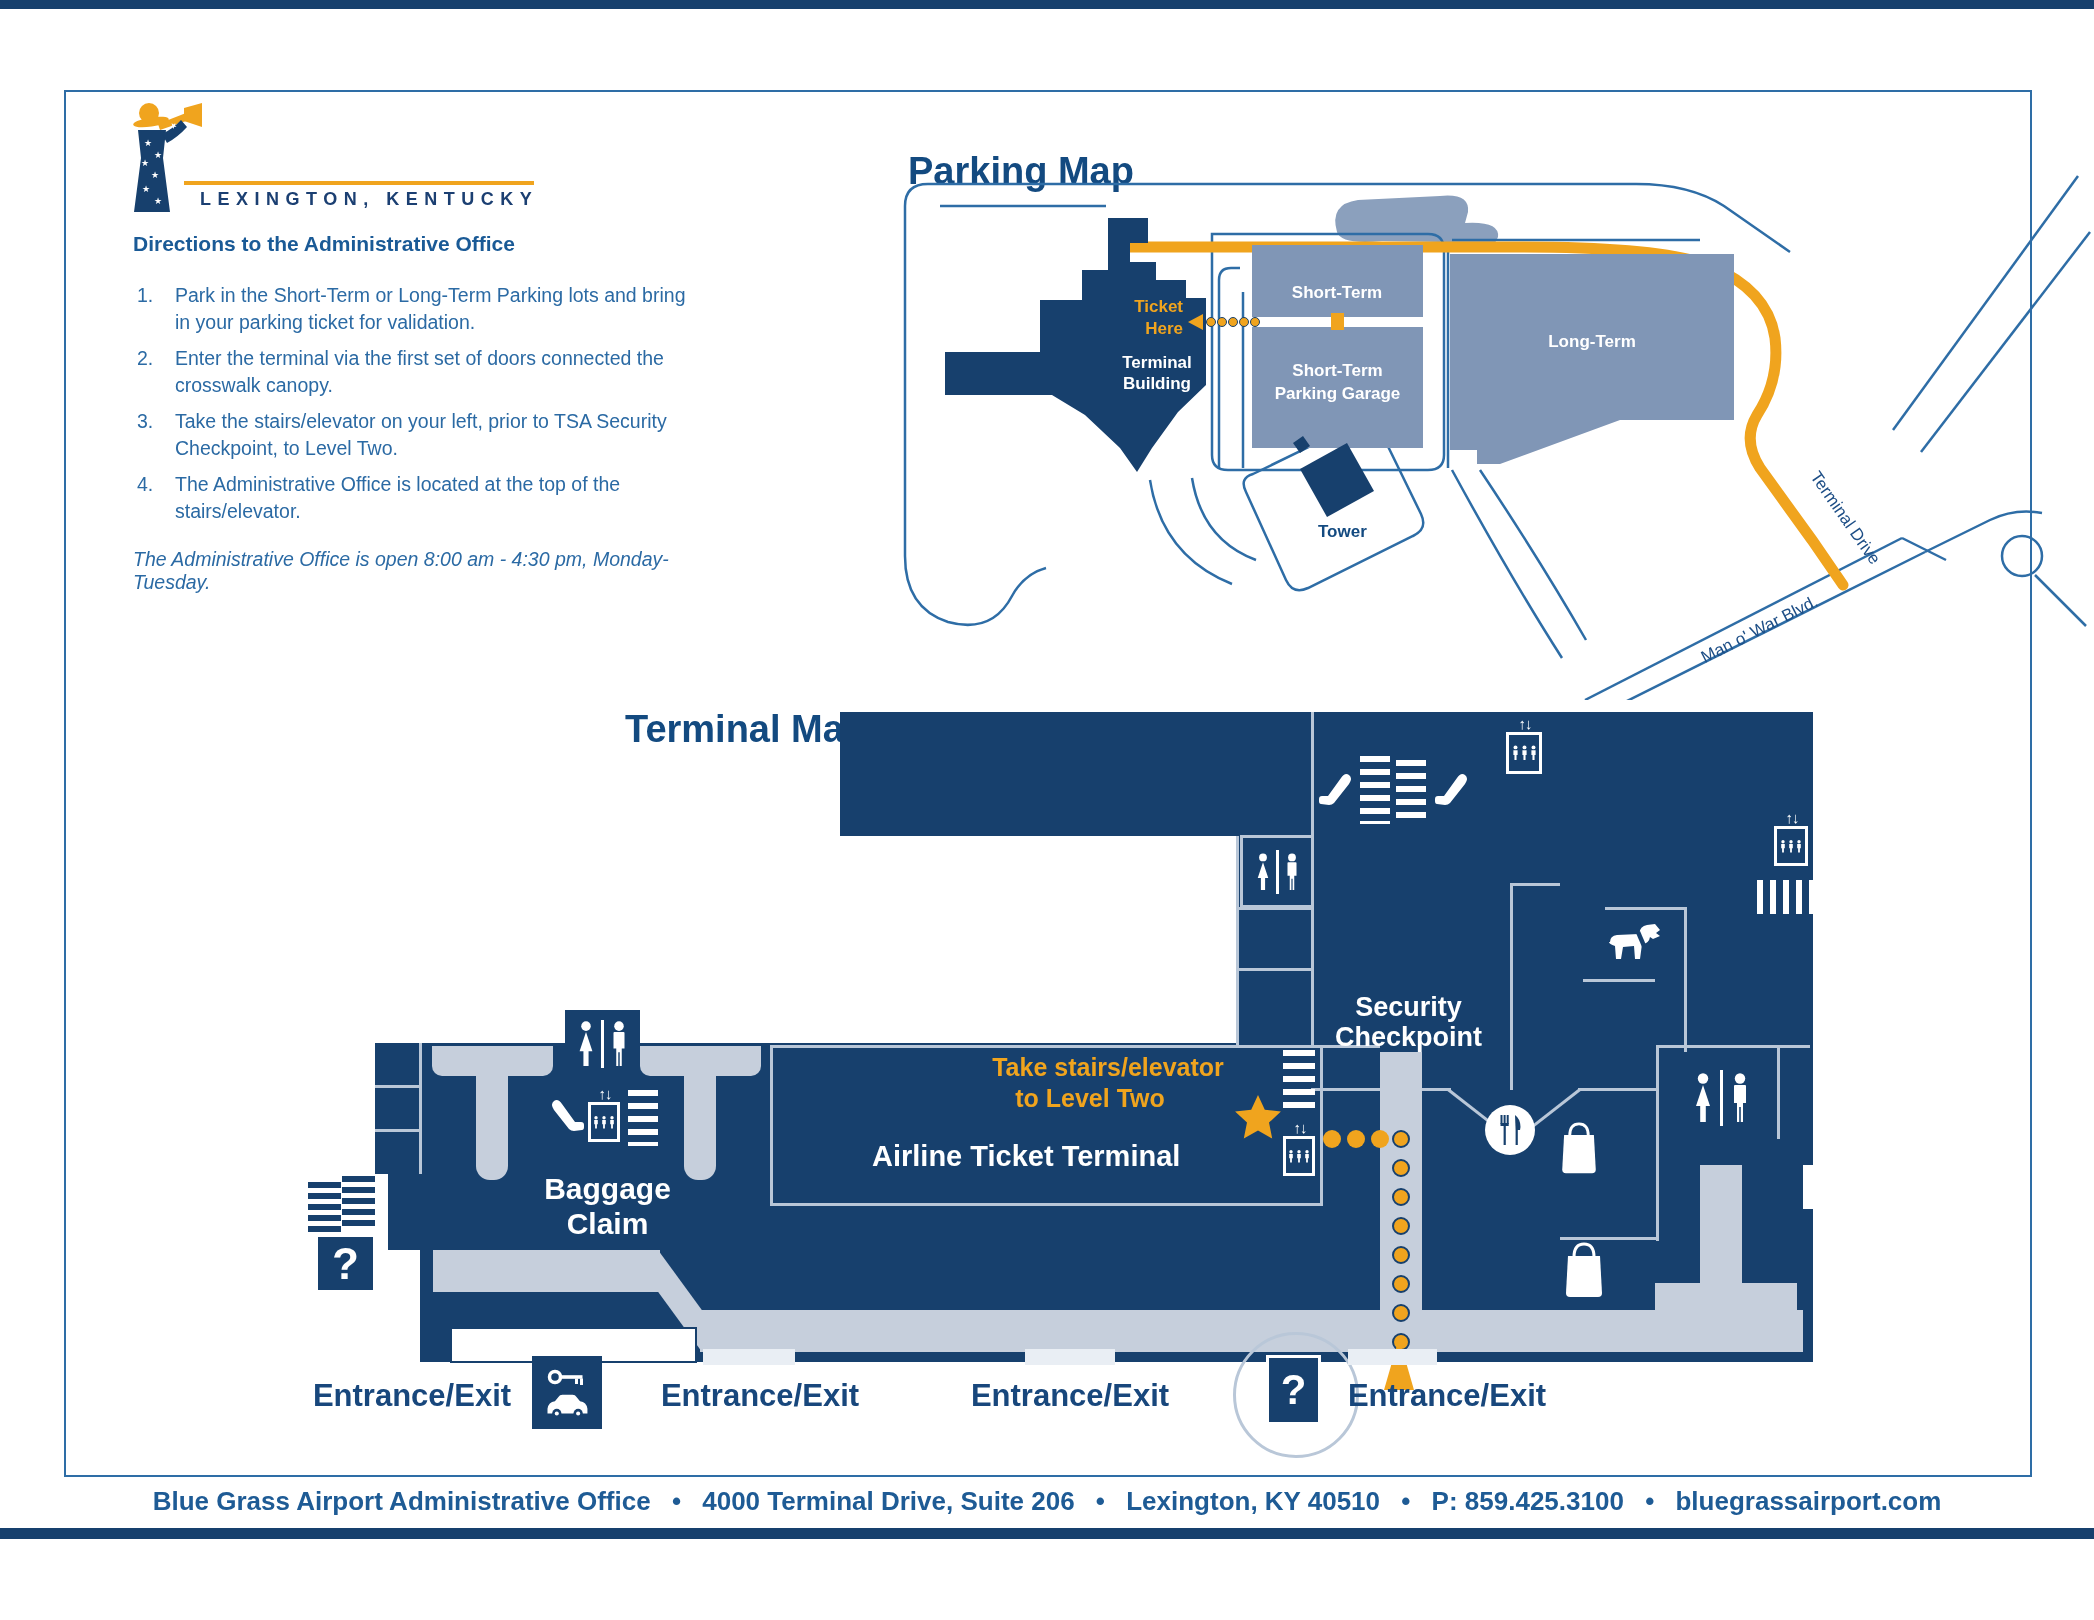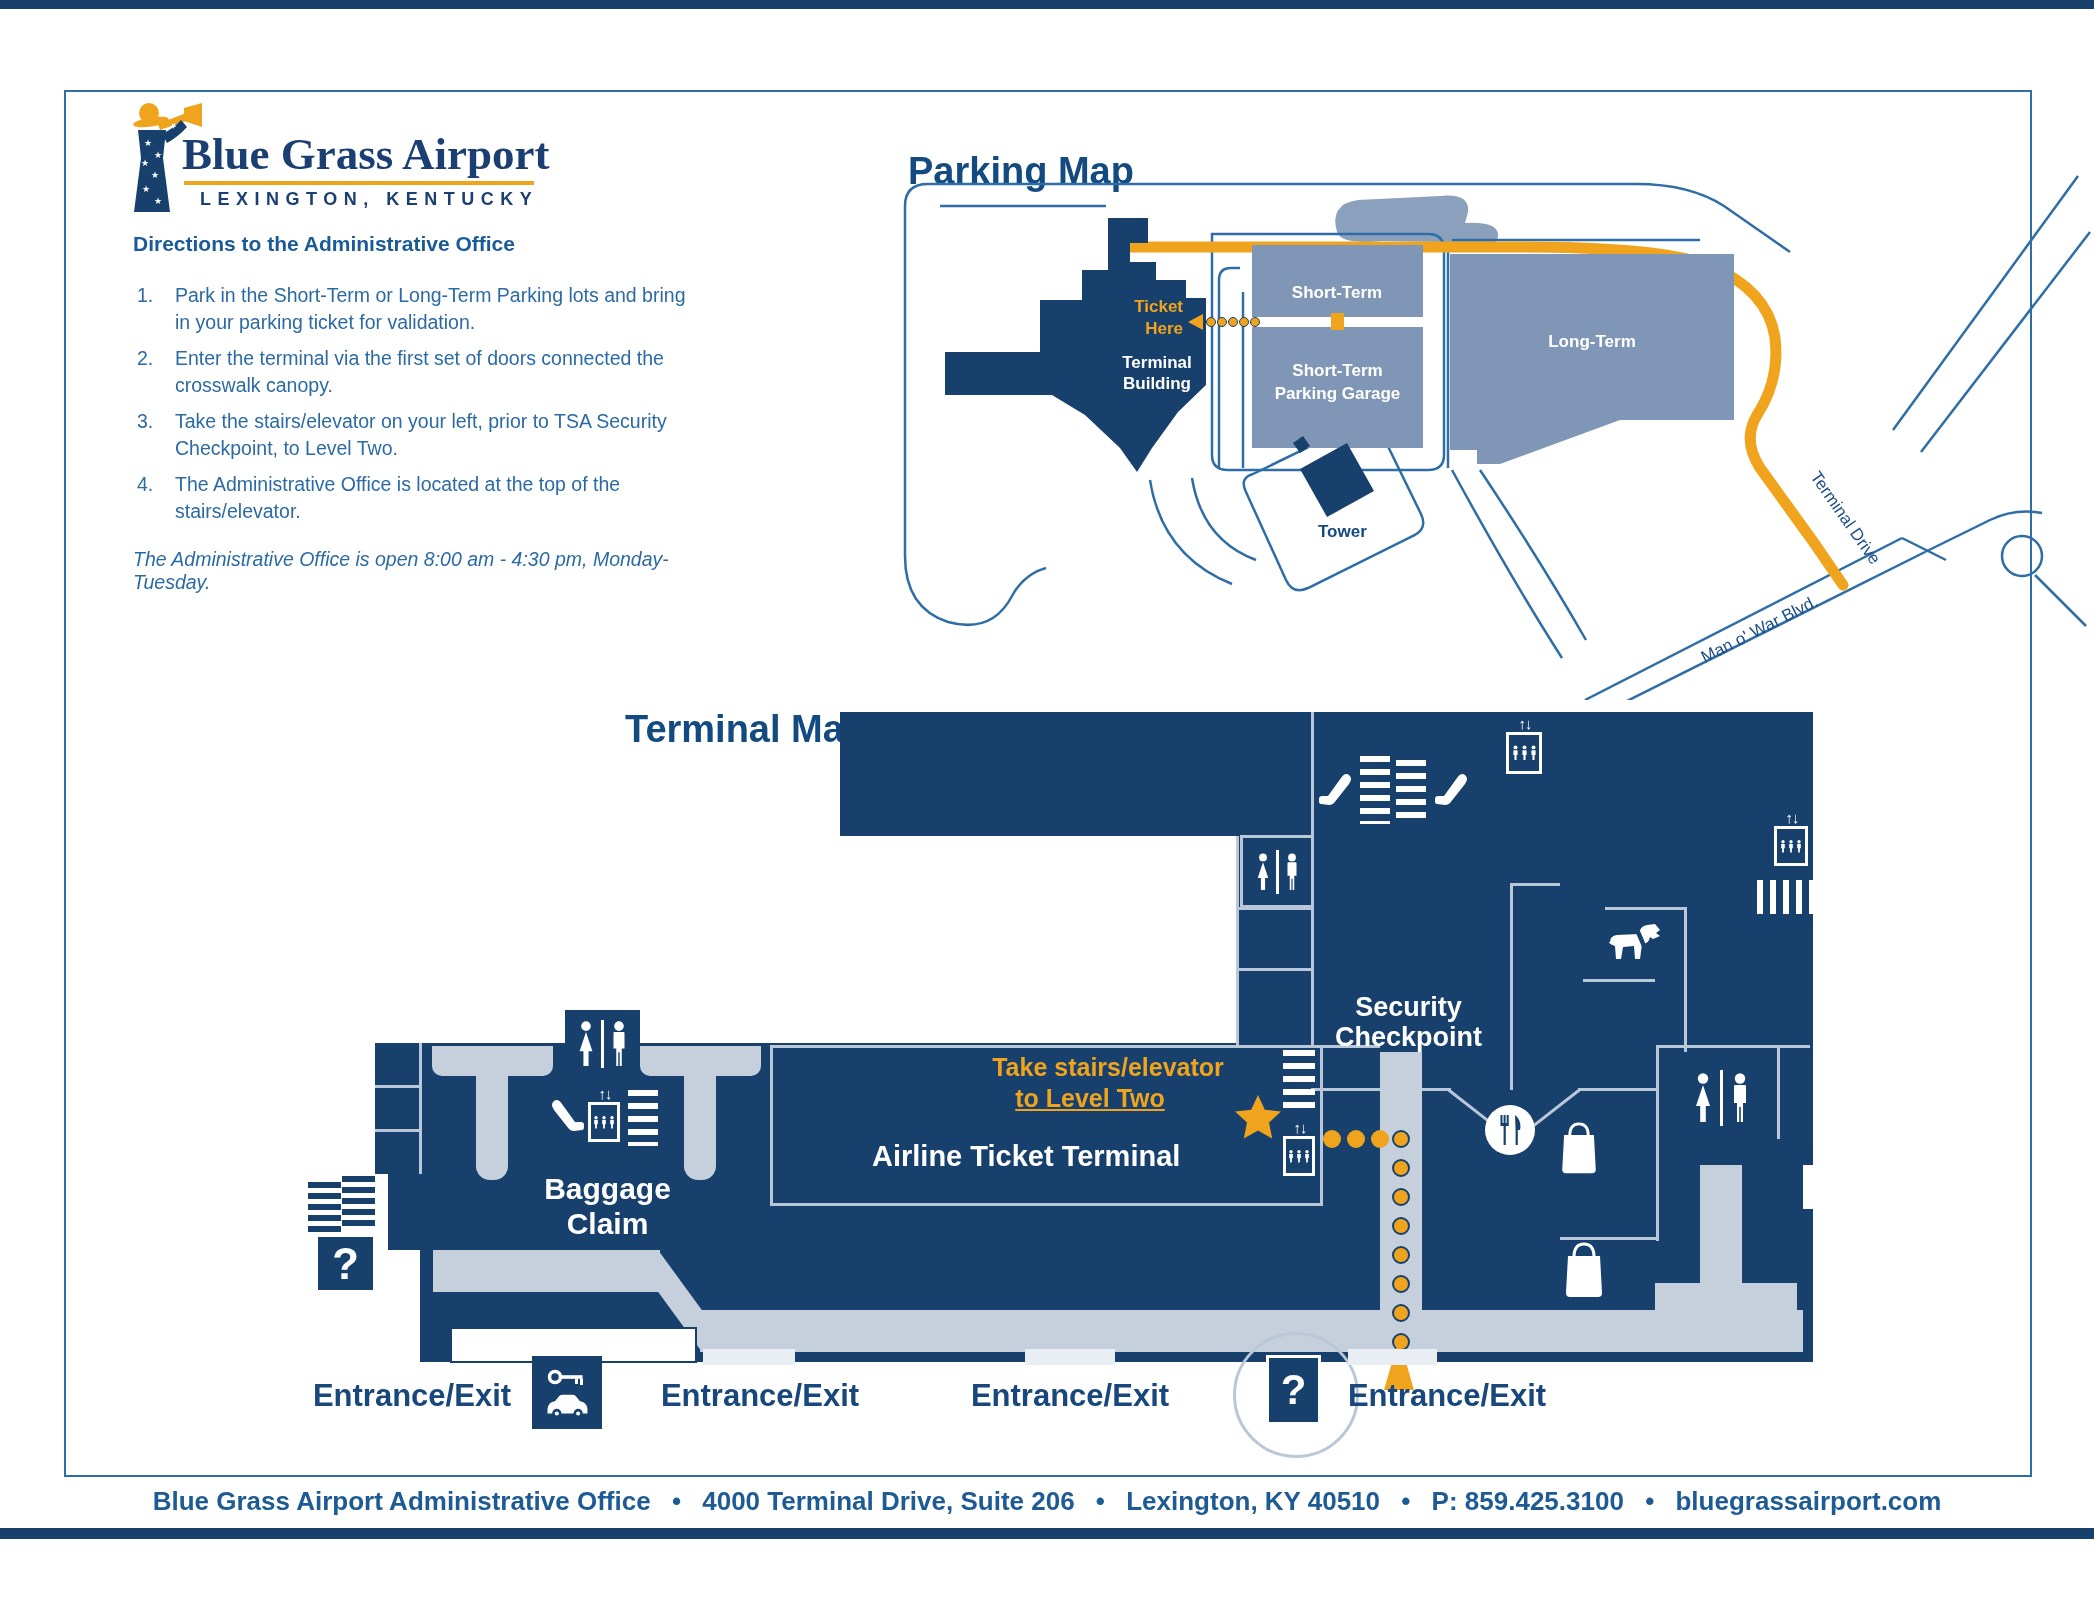--- a/index.html
+++ b/index.html
@@ -50,21 +50,20 @@
     <path d="M14,30 L42,30 L39,58 L46,112 L10,112 L17,58 Z" fill="var(--navy)"></path>
     <path d="M38,34 Q50,28 57,20 L63,27 Q54,37 43,43 Z" fill="var(--navy)"></path>
     <text x="20" y="46" font-size="9" fill="#fff">★</text>
     <text x="30" y="58" font-size="9" fill="#fff">★</text>
     <text x="17" y="66" font-size="9" fill="#fff">★</text>
     <text x="27" y="78" font-size="9" fill="#fff">★</text>
     <text x="18" y="92" font-size="9" fill="#fff">★</text>
     <text x="30" y="104" font-size="9" fill="#fff">★</text>
     <text x="48" y="30" font-size="8" fill="#fff" transform="rotate(-35 48 30)">★</text>
   </svg>
-  <div class="abs" style="left:182px;top:128px;font-family:'Liberation Serif',serif;font-weight:bold;font-size:45px;color:var(--logo-navy);">Blue Grass Airport</div>
   <div class="abs" style="left:184px;top:181px;width:350px;height:3.5px;background:var(--gold);"></div>
   <div class="abs" style="left:200px;top:189px;font-size:18px;font-weight:bold;letter-spacing:6.5px;color:var(--logo-navy);">LEXINGTON, KENTUCKY</div>
 
   <div class="abs" style="left:133px;top:232px;width:560px;">
     <div style="font-size:21px;font-weight:bold;color:#1a5a96;">Directions to the Administrative Office</div>
     <ol class="dir">
       <li><span>Park in the Short-Term or Long-Term Parking lots and bring in your parking ticket for validation.</span></li>
       <li><span>Enter the terminal via the first set of doors connected the crosswalk canopy.</span></li>
       <li><span>Take the stairs/elevator on your left, prior to TSA Security Checkpoint, to Level Two.</span></li>
       <li><span>The Administrative Office is located at the top of the stairs/elevator.</span></li>
@@ -183,21 +182,21 @@
   <div class="abs corr" style="left:1700px;top:1165px;width:42px;height:150px;"></div>
   <div class="abs corr" style="left:1655px;top:1283px;width:142px;height:69px;"></div>
   <div class="abs" style="left:1803px;top:1165px;width:12px;height:44px;background:#fff;"></div>
 
   <div class="abs wtxt" style="left:1316px;top:992px;width:185px;text-align:center;font-size:27px;line-height:1.12;">
     <div>Security</div>
     <div>Checkpoint</div>
   </div>
   <div class="abs gold-txt" style="left:950px;top:1052px;width:316px;text-align:center;font-size:25px;line-height:1.25;">
     <div>Take stairs/elevator</div>
-    <div style="padding-right:36px;text-decoration:underline;">to Level Two</div>
+    <div style="padding-right:36px;">to Level Two</div>
   </div>
   <div class="abs wtxt" style="left:872px;top:1140px;font-size:29px;">Airline Ticket Terminal</div>
   <div class="abs wtxt" style="left:520px;top:1172px;width:175px;text-align:center;font-size:30px;line-height:1.15;">
     <div>Baggage</div>
     <div>Claim</div>
   </div>
 
   <svg class="abs" style="left:1232px;top:1094px;" width="52" height="50" viewBox="0 0 52 50">
     <path d="M26,1 L32.8,15.7 48.9,17.6 37,28.6 40.2,44.5 26,36.6 11.8,44.5 15,28.6 3.1,17.6 19.2,15.7 Z" fill="var(--gold)"></path>
   </svg>

